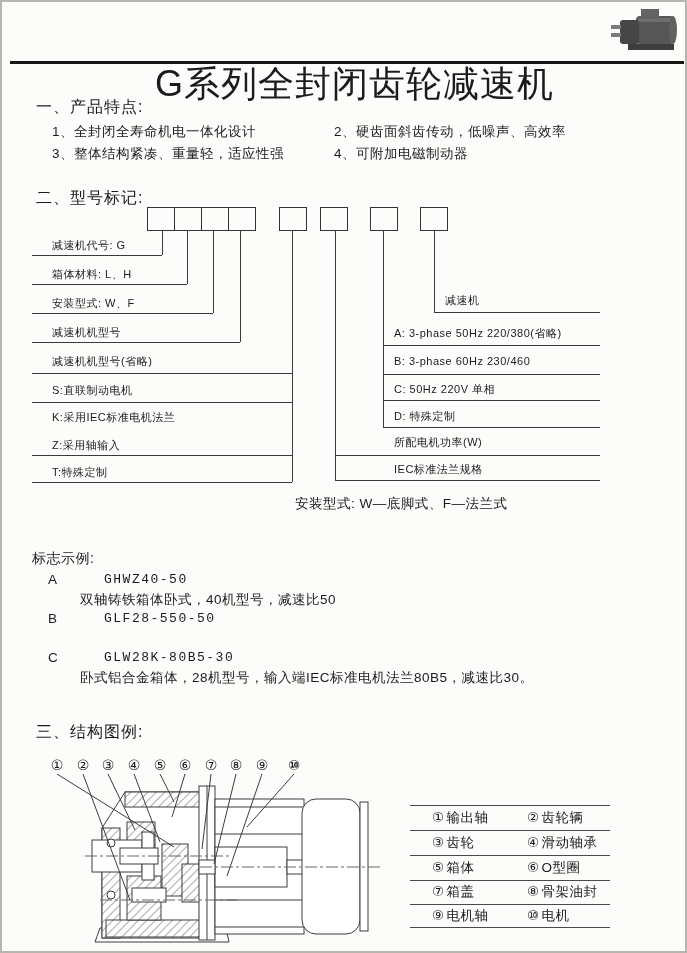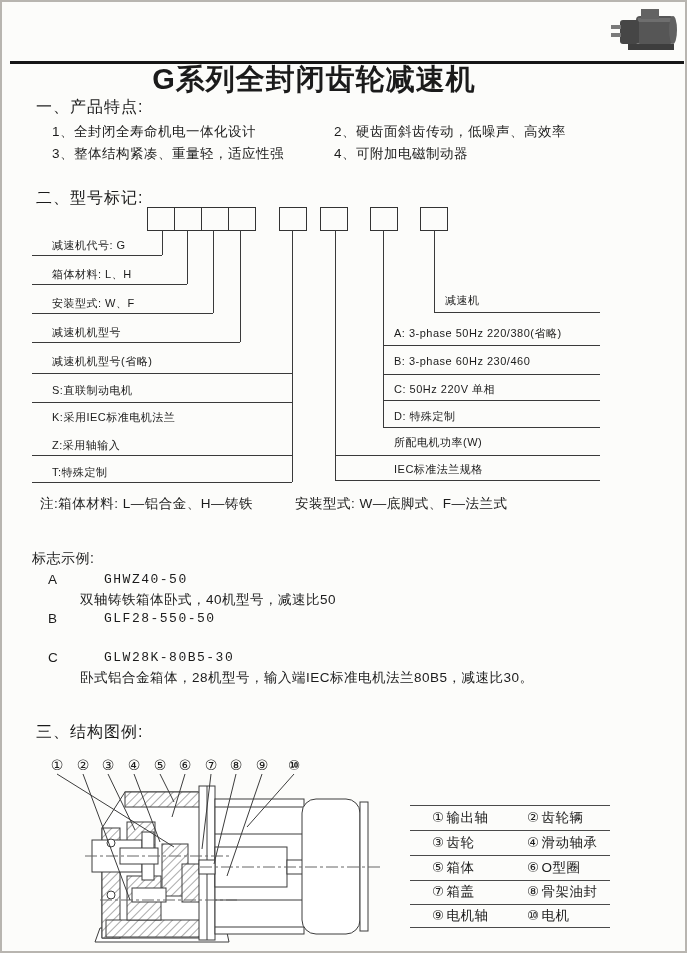--- a/index.html
+++ b/index.html
@@ -5,22 +5,22 @@
   html,body{margin:0;padding:0;background:#e8e8e8;}
   .page{
     position:relative;width:687px;height:953px;margin:0 auto;
     background:#fcfcfa;overflow:hidden;box-sizing:border-box;
     border:2px solid #b8b5b0;
     font-family:"Liberation Sans","DejaVu Sans",sans-serif;
     color:#1b1b1b;
   }
   .abs{position:absolute;white-space:nowrap;}
   .top-rule{position:absolute;left:8px;top:59px;width:674px;height:3px;background:#161616;}
-  .title{position:absolute;left:72px;top:58px;width:480px;margin:0;text-align:center;
-    font-size:29px;font-weight:bold;letter-spacing:1px;}
+  .title{position:absolute;left:72px;top:58px;width:480px;margin:0;text-align:right;
+    font-size:36px;font-weight:normal;letter-spacing:1px;}
   .h2{font-size:16px;font-weight:normal;letter-spacing:1px;}
   .txt{font-size:13.5px;letter-spacing:0.5px;}
   .lbl{font-size:11px;letter-spacing:0.5px;}
   .code{font-family:"Liberation Mono","DejaVu Sans Mono",monospace;letter-spacing:1.5px;font-size:13px;}
   .lineH{position:absolute;height:0;border-top:1px solid #3a3a3a;}
   .lineV{position:absolute;width:0;border-left:1px solid #3a3a3a;}
   .mbox{position:absolute;width:28px;height:24px;border:1px solid #333;box-sizing:border-box;}
   .tlineH{position:absolute;height:0;border-top:1px solid #4a4a4a;}
   .pcell{position:absolute;font-size:13.5px;letter-spacing:0.5px;white-space:nowrap;}
   .pnum{margin-right:2px;}
@@ -99,21 +99,20 @@
   <div class="abs lbl" style="left:50px;top:463px">T:特殊定制</div>
 
   <div class="abs lbl" style="left:443px;top:291px">减速机</div>
   <div class="abs lbl" style="left:392px;top:324px">A: 3-phase 50Hz 220/380(省略)</div>
   <div class="abs lbl" style="left:392px;top:353px">B: 3-phase 60Hz 230/460</div>
   <div class="abs lbl" style="left:392px;top:380px">C: 50Hz 220V  单相</div>
   <div class="abs lbl" style="left:392px;top:407px">D: 特殊定制</div>
   <div class="abs lbl" style="left:392px;top:433px">所配电机功率(W)</div>
   <div class="abs lbl" style="left:392px;top:460px">IEC标准法兰规格</div>
 
-  <div class="abs txt" style="left:38px;top:493px">注:箱体材料: L—铝合金、H—铸铁</div>
   <div class="abs txt" style="left:293px;top:493px">安装型式: W—底脚式、F—法兰式</div>
 
   <div class="abs txt" style="left:30px;top:548px;font-size:14px">标志示例:</div>
 
   <div class="abs txt" style="left:46px;top:570px">A</div>
   <div class="abs code" style="left:102px;top:570px">GHWZ40-50</div>
   <div class="abs txt" style="left:78px;top:589px">双轴铸铁箱体卧式，40机型号，减速比50</div>
 
   <div class="abs txt" style="left:46px;top:609px">B</div>
   <div class="abs code" style="left:102px;top:609px">GLF28-550-50</div>

